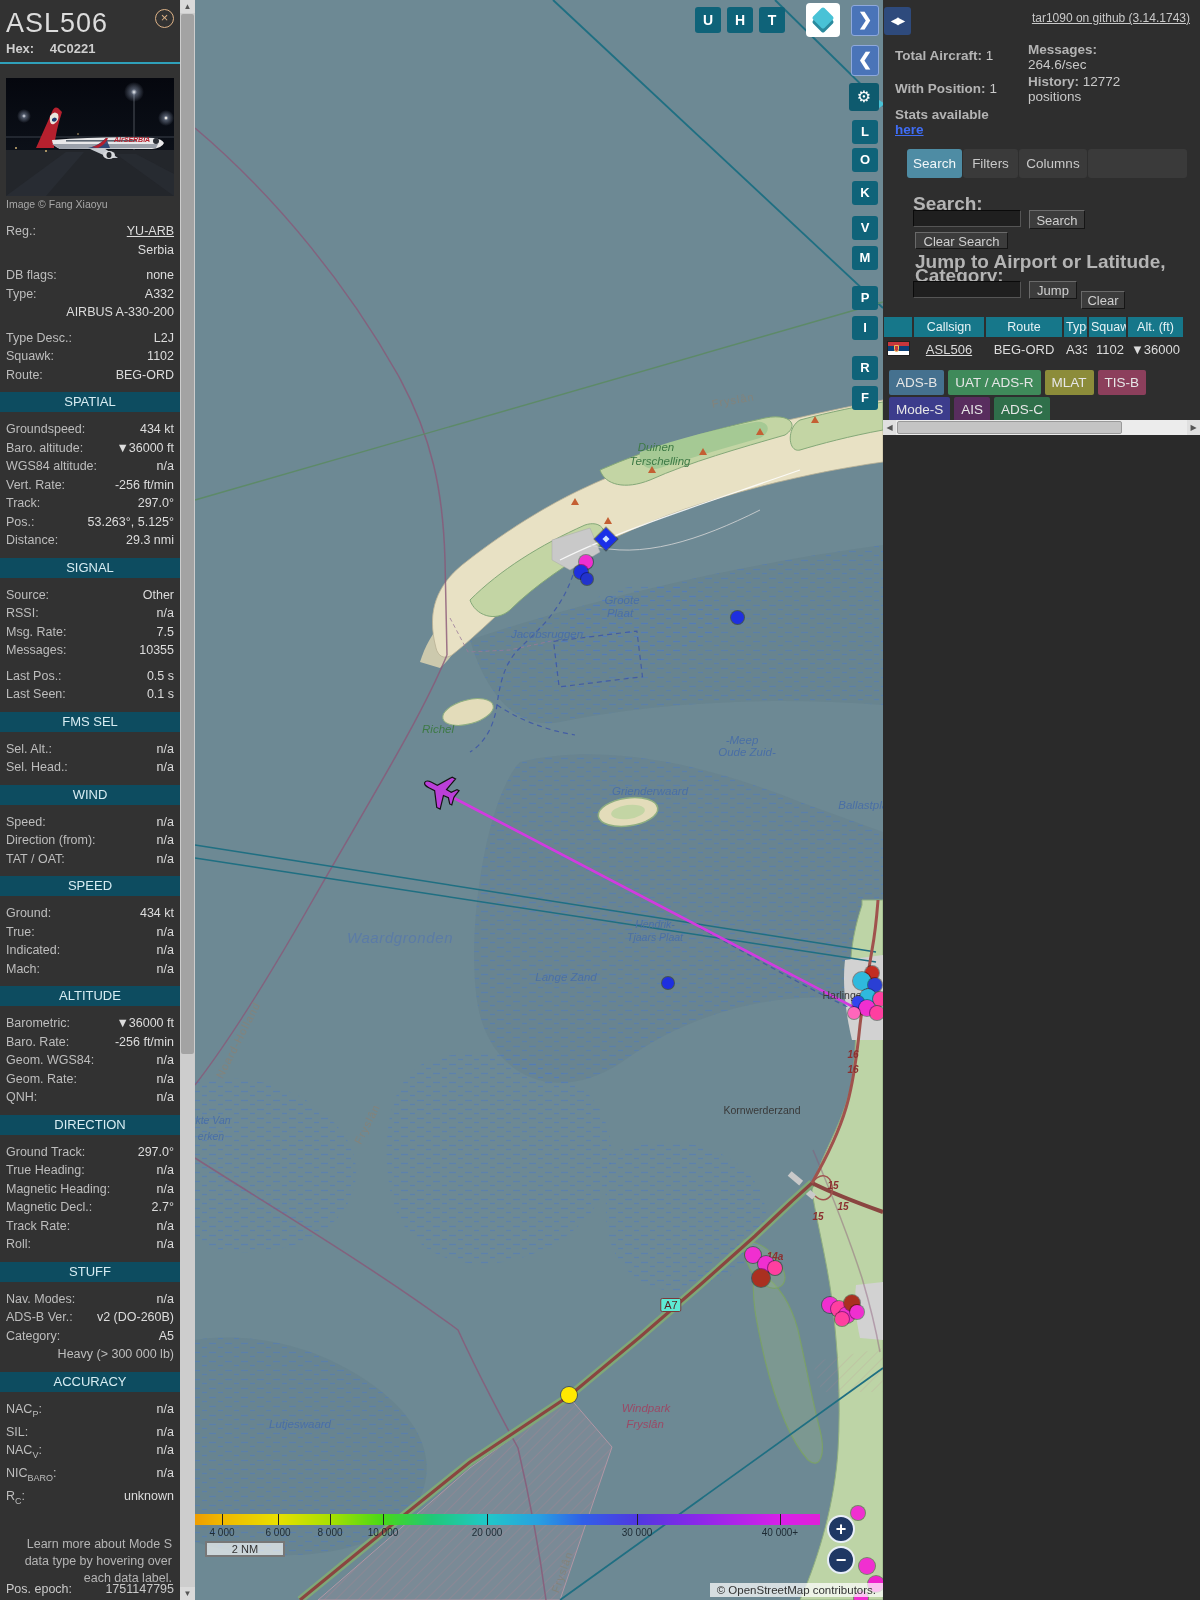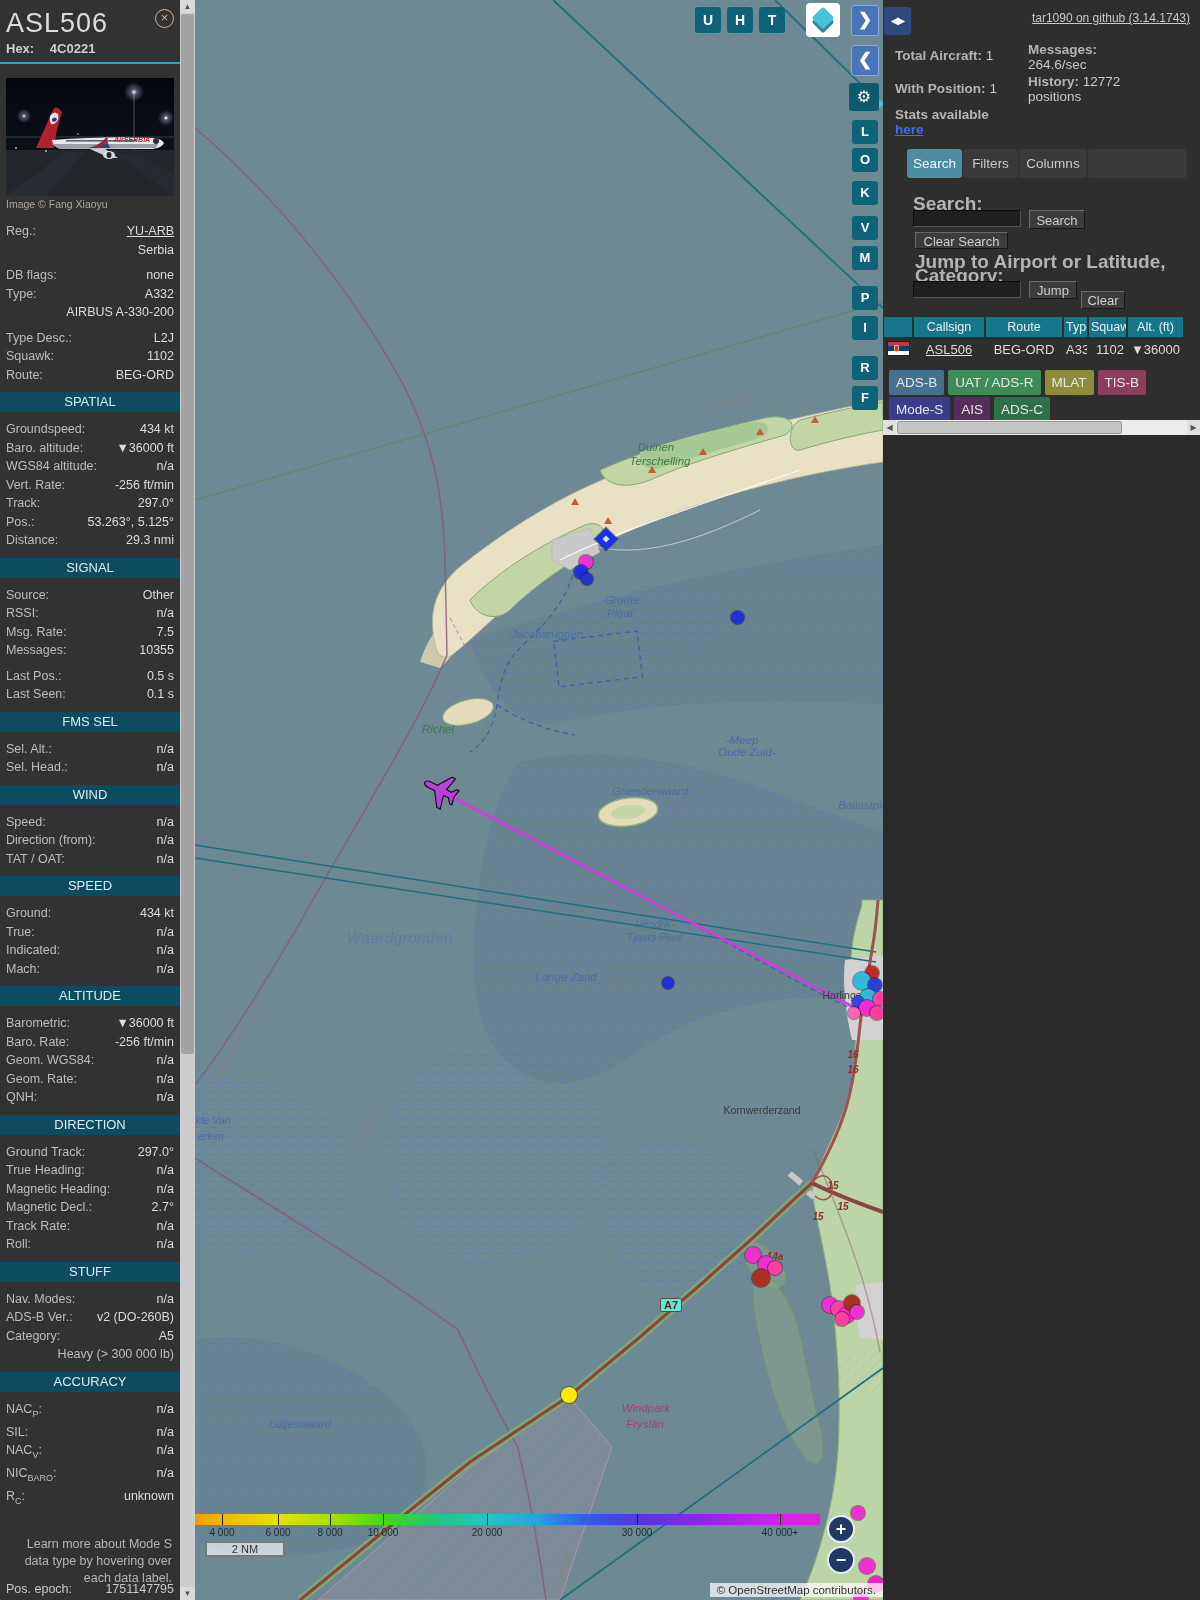--- a/index.html
+++ b/index.html
@@ -39,21 +39,21 @@
   #map-dots{position:absolute;inset:0;z-index:3;}
   .mlabel{position:absolute;transform:translate(-50%,-50%);white-space:nowrap;}
   .ml-wat{color:#4a6fa5;font-style:italic;font-size:11.5px;}
   .ml-wat-sm{color:#4a6fa5;font-style:italic;font-size:10.5px;}
   .ml-wat-lg{color:#5b7ba6;font-style:italic;font-size:15px;letter-spacing:.6px;}
   .ml-grn{color:#3e7a46;font-style:italic;font-size:11.5px;}
   .ml-adm{color:#83837b;font-size:11px;letter-spacing:1px;}
   .ml-twn{color:#3a3a3a;font-size:10.5px;}
   .ml-wind{color:#9a4a66;font-style:italic;font-size:11.5px;}
   .ml-rd{color:#8b3030;font-style:italic;font-weight:bold;font-size:10px;}
-  .ml-shield{background:#5eead4;border:1.5px solid #7a3a3a;border-radius:2px;padding:0 3px;color:#561d1d;font-weight:bold;font-size:11px;font-style:normal;}
+  .ml-shield{background:#5eead4;border:1.5px solid #7a3a3a;border-radius:2px;padding:0 3px;color:#561d1d;font-weight:normal;font-size:11px;font-style:normal;}
   .dot{position:absolute;border-radius:50%;box-shadow:0 0 0 1px rgba(0,0,0,.38);}
   .diamond{position:absolute;transform:translate(-50%,-50%) rotate(45deg);box-shadow:0 0 0 1px rgba(0,0,0,.4);}
   .diamond span{position:absolute;left:50%;top:50%;width:5px;height:5px;transform:translate(-50%,-50%);background:#cfe2ff;}
 
   
   .mapbtn{position:absolute;z-index:5;border-radius:3px;text-align:center;cursor:pointer;}
   .tealbtn{background:#0f6379;color:#fff;font-weight:bold;}
   #btn-layers{left:611px;top:3px;width:34px;height:34px;background:#fff;border-radius:4px;}
   #btn-layers .d1,#btn-layers .d2{position:absolute;left:9px;width:16px;height:16px;transform:rotate(45deg);border-radius:2px;}
   #btn-layers .d1{top:11px;background:#2a8a9e;}

